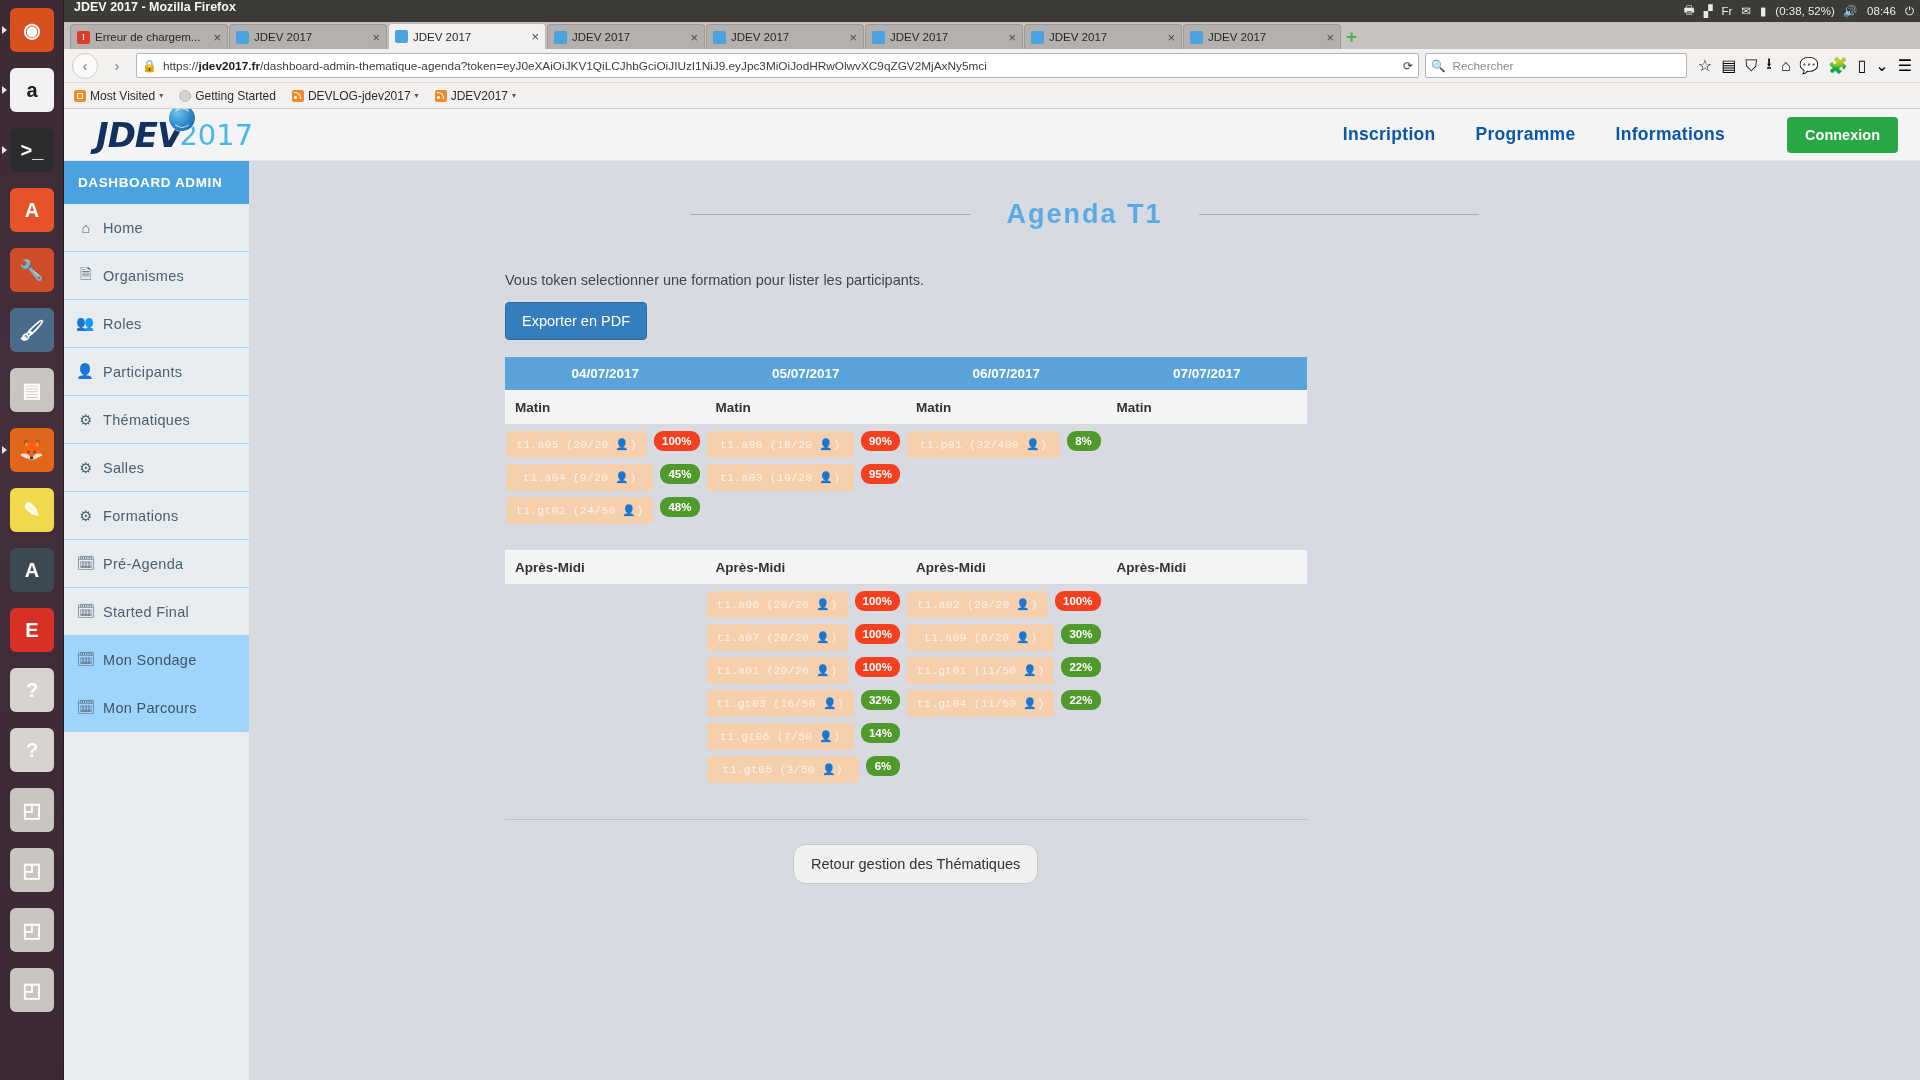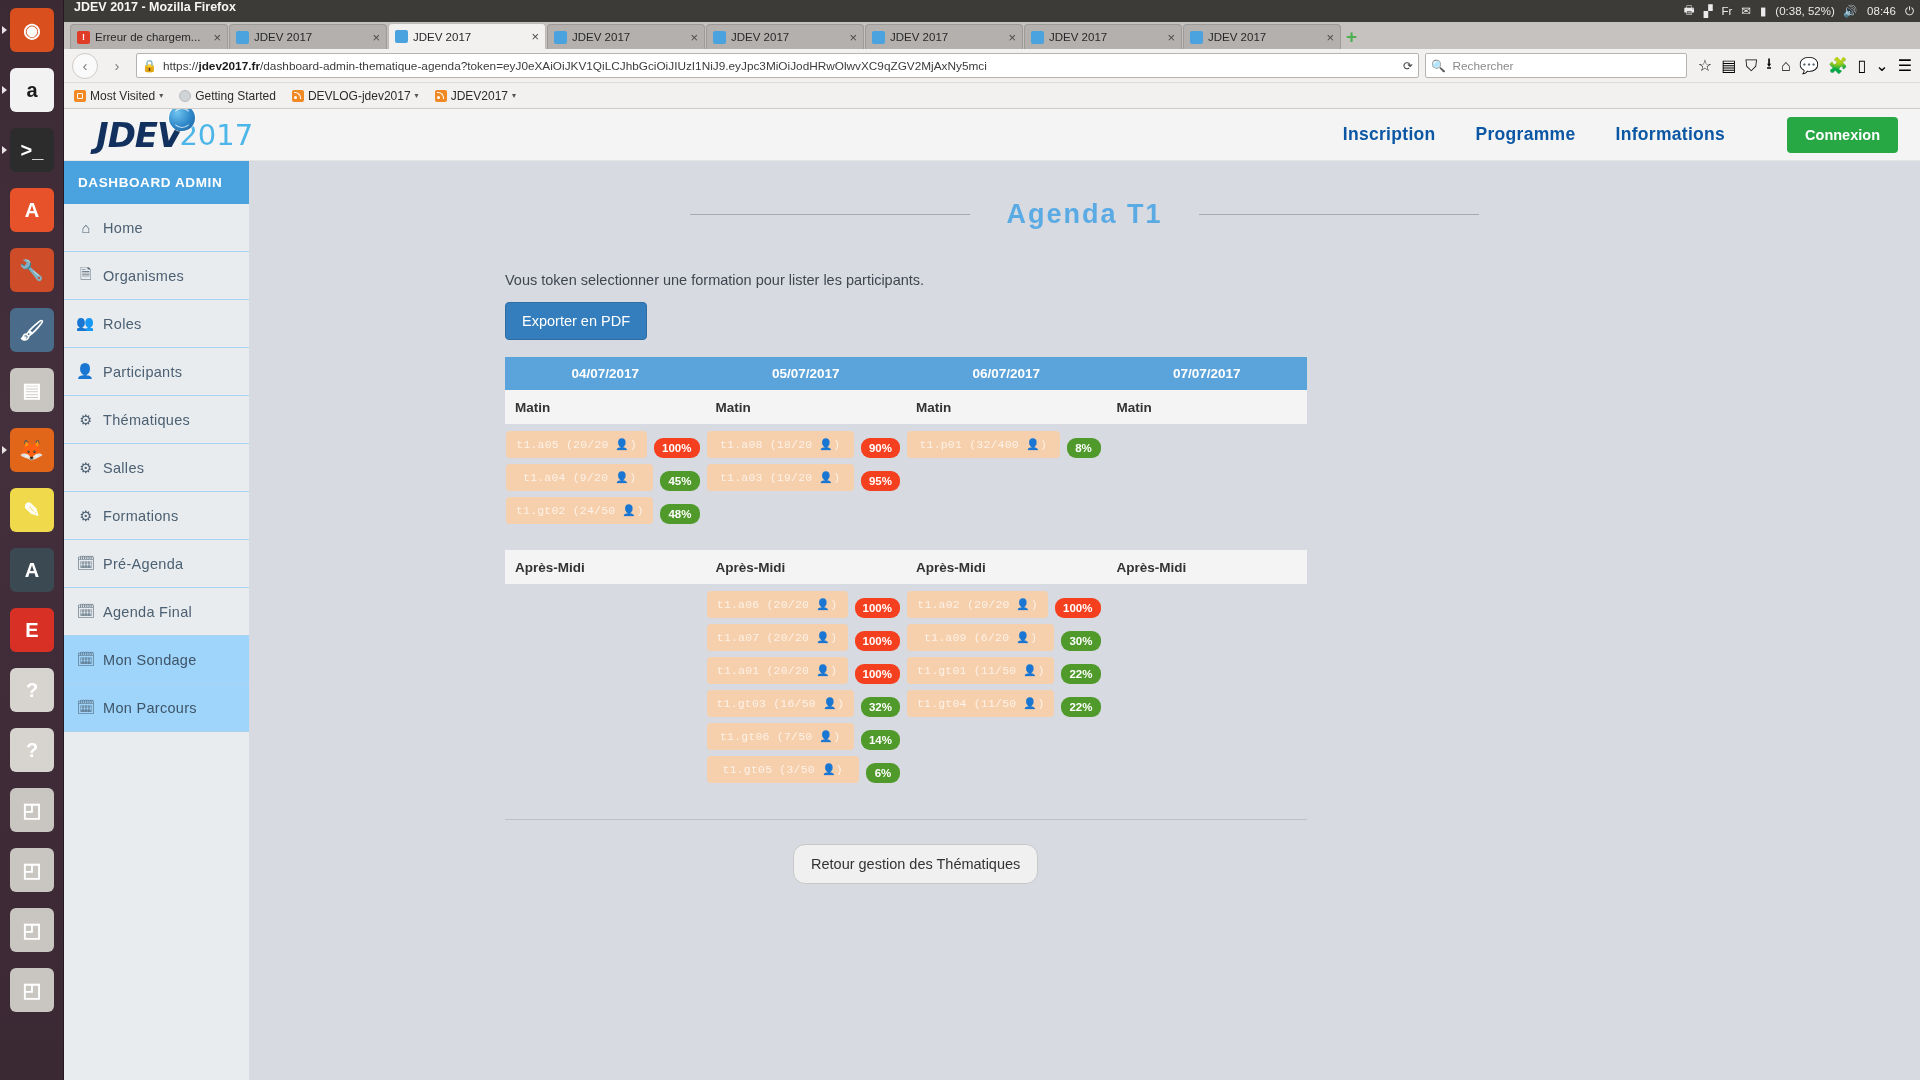--- a/index.html
+++ b/index.html
@@ -229,21 +229,21 @@
   #agenda th {
     background: #5ba4db; color: #fff; font-size: 13.5px; font-weight: bold;
     padding: 9px 0; text-align: center;
   }
   .slot-row td {
     background: #f4f4f4; font-size: 13.5px; font-weight: bold; color: #333;
     padding: 9px 0 9px 10px; text-align: left; height: 34px;
     vertical-align: middle;
   }
   .cell-row td { vertical-align: top; padding: 7px 6px 0 1px; }
-  .ev { display: flex; align-items: flex-end; gap: 7px; margin-bottom: 6px; }
+  .ev { display: flex; align-items: flex-start; gap: 7px; margin-bottom: 6px; }
   .ev-pill {
     background: #f6cfac; color: #fdf2e8; border-radius: 4px;
     font-family: "Liberation Mono", monospace; font-size: 11.5px;
     padding: 7px 4px; text-align: center; flex: 1 1 auto;
     white-space: nowrap; overflow: hidden; letter-spacing: .2px;
   }
   .ev-pill .pers { color: #fff; font-size: 11px; }
   .badge {
     flex: 0 0 auto; border-radius: 9px; color: #fff; font-weight: bold;
     font-size: 11.5px; padding: 4px 8px; min-width: 34px; text-align: center;
@@ -479,21 +479,21 @@
             <div class="side-item">
               <span class="sicon">⚙</span>
               <span>Formations</span>
             </div>
             <div class="side-item">
               <span class="sicon">🗓</span>
               <span>Pré-Agenda</span>
             </div>
             <div class="side-item">
               <span class="sicon">🗓</span>
-              <span>Agenda Final</span>
+              <span>Started Final</span>
             </div>
             <div class="side-item active">
               <span class="sicon">🗓</span>
               <span>Mon Sondage</span>
             </div>
             <div class="side-item active">
               <span class="sicon">🗓</span>
               <span>Mon Parcours</span>
             </div>
           </div>

